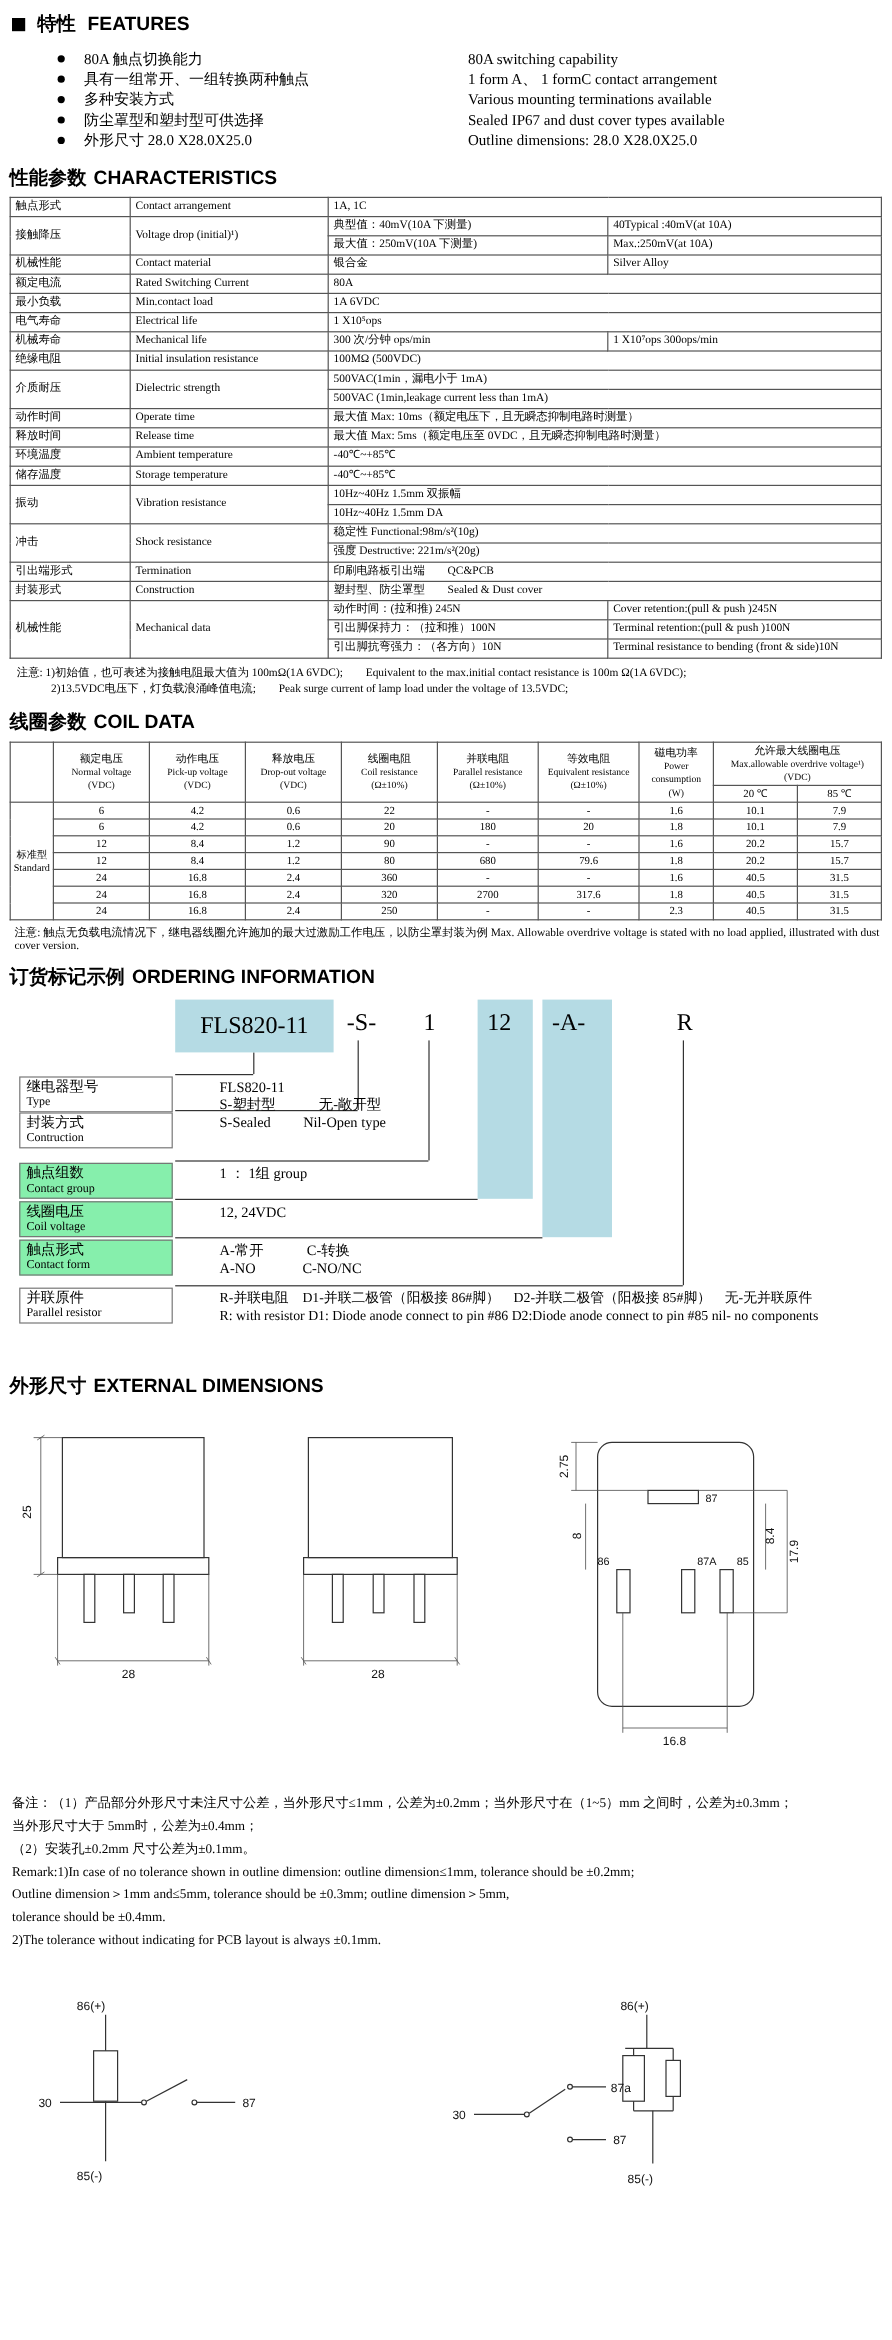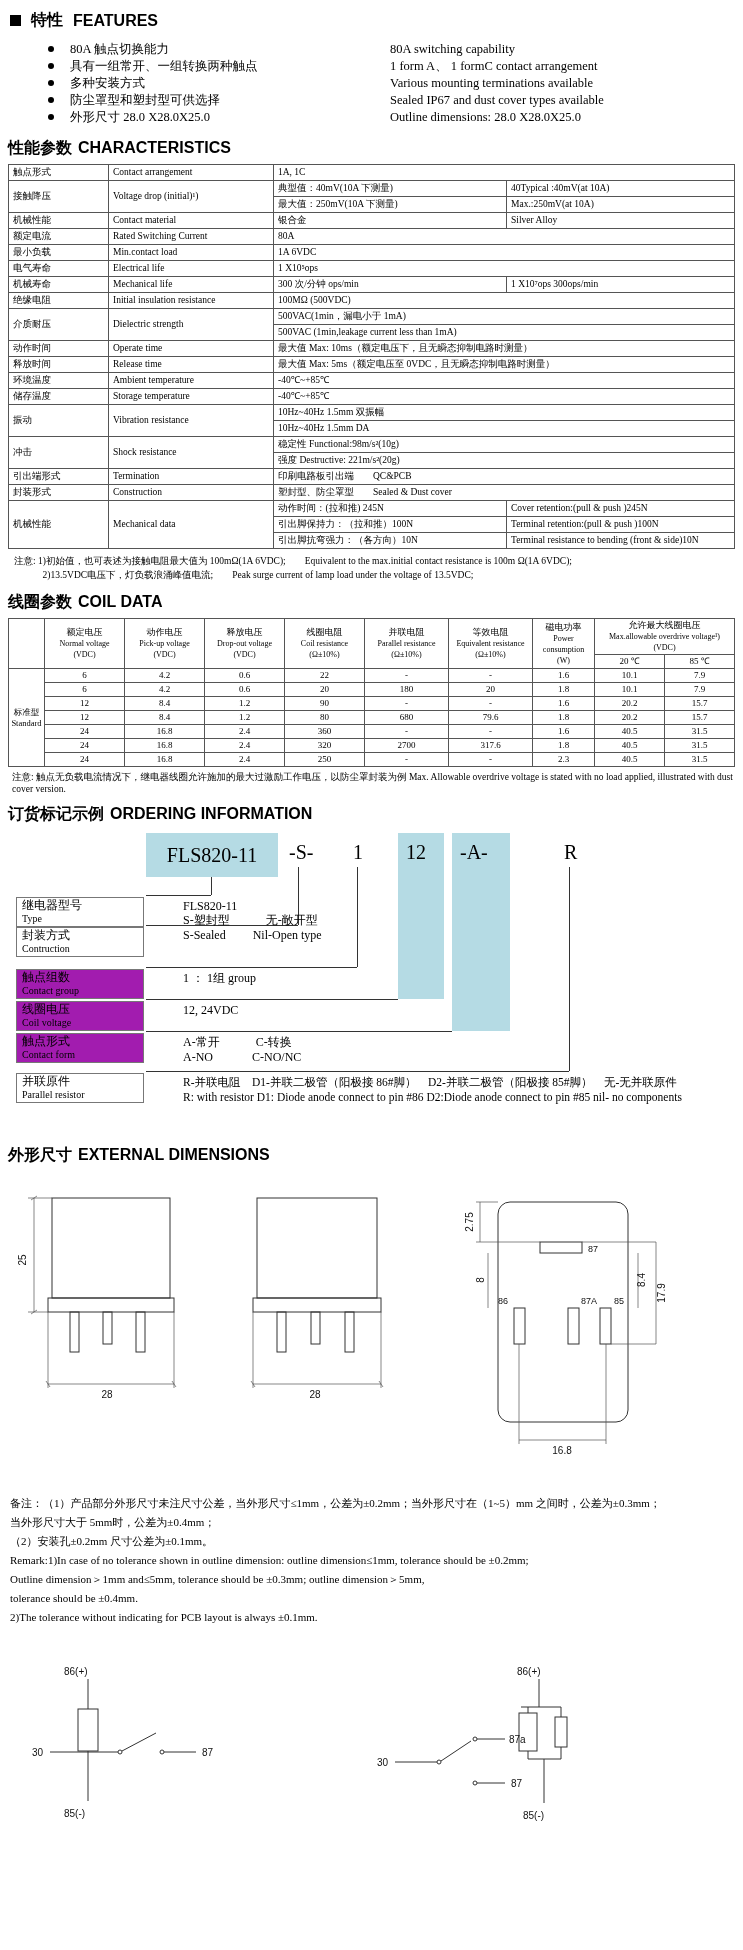--- a/index.html
+++ b/index.html
@@ -31,21 +31,21 @@
   table.coil td { height:14px; }
   td.grp { font-size:8.5px; line-height:10px;margin-top:40px; }
   .coil-note { font-size:9.5px; margin:4px 0 10px 4px; }
 
   
   .ordering { position:relative; height:302px; margin-top:8px; }
   .band { position:absolute; background:#b5dbe4; z-index:0; }
   .code-part { position:absolute; top:8px; font-size:20px; z-index:2; }
   .code-first { top:0; height:44px; line-height:44px; text-align:center; font-size:20px; }
   .olabel { position:absolute; left:8px; width:128px; border:1px solid #777; padding:1px 5px; font-size:12px; line-height:13px; background:#fff; z-index:2; }
-  .olabel.hl { background:#a21caf; }
+  .olabel.hl { background:#86efac; }
   .olabel .ol-en { font-size:10px; }
   .ovalue { position:absolute; left:175px; font-size:12px; line-height:15px; z-index:2; white-space:nowrap; }
   .ovalue.small { font-size:11.5px; }
   .vline { position:absolute; width:1px; background:#333; z-index:1; }
   .hline { position:absolute; height:1px; background:#333; z-index:1; }
 
   
   .drawings { display:flex; gap:28px; padding-left:6px; margin-top:14px; }
   .drawings svg { flex:0 0 auto; }
   .dline { stroke:#333; stroke-width:1; fill:none; }

